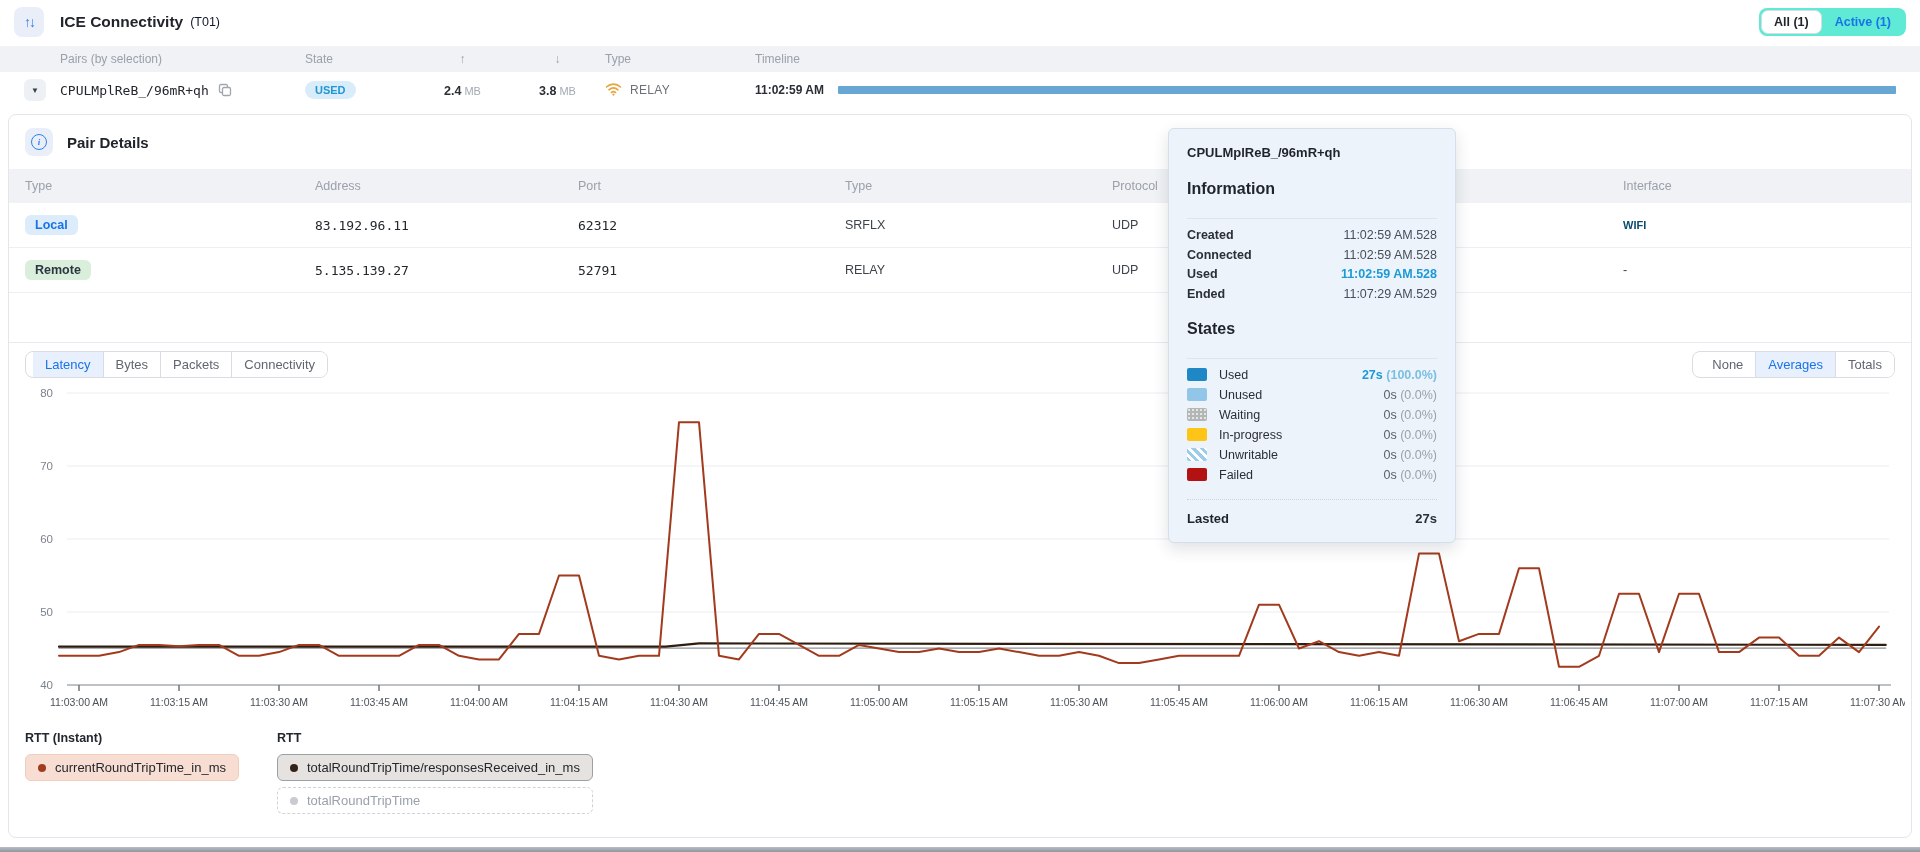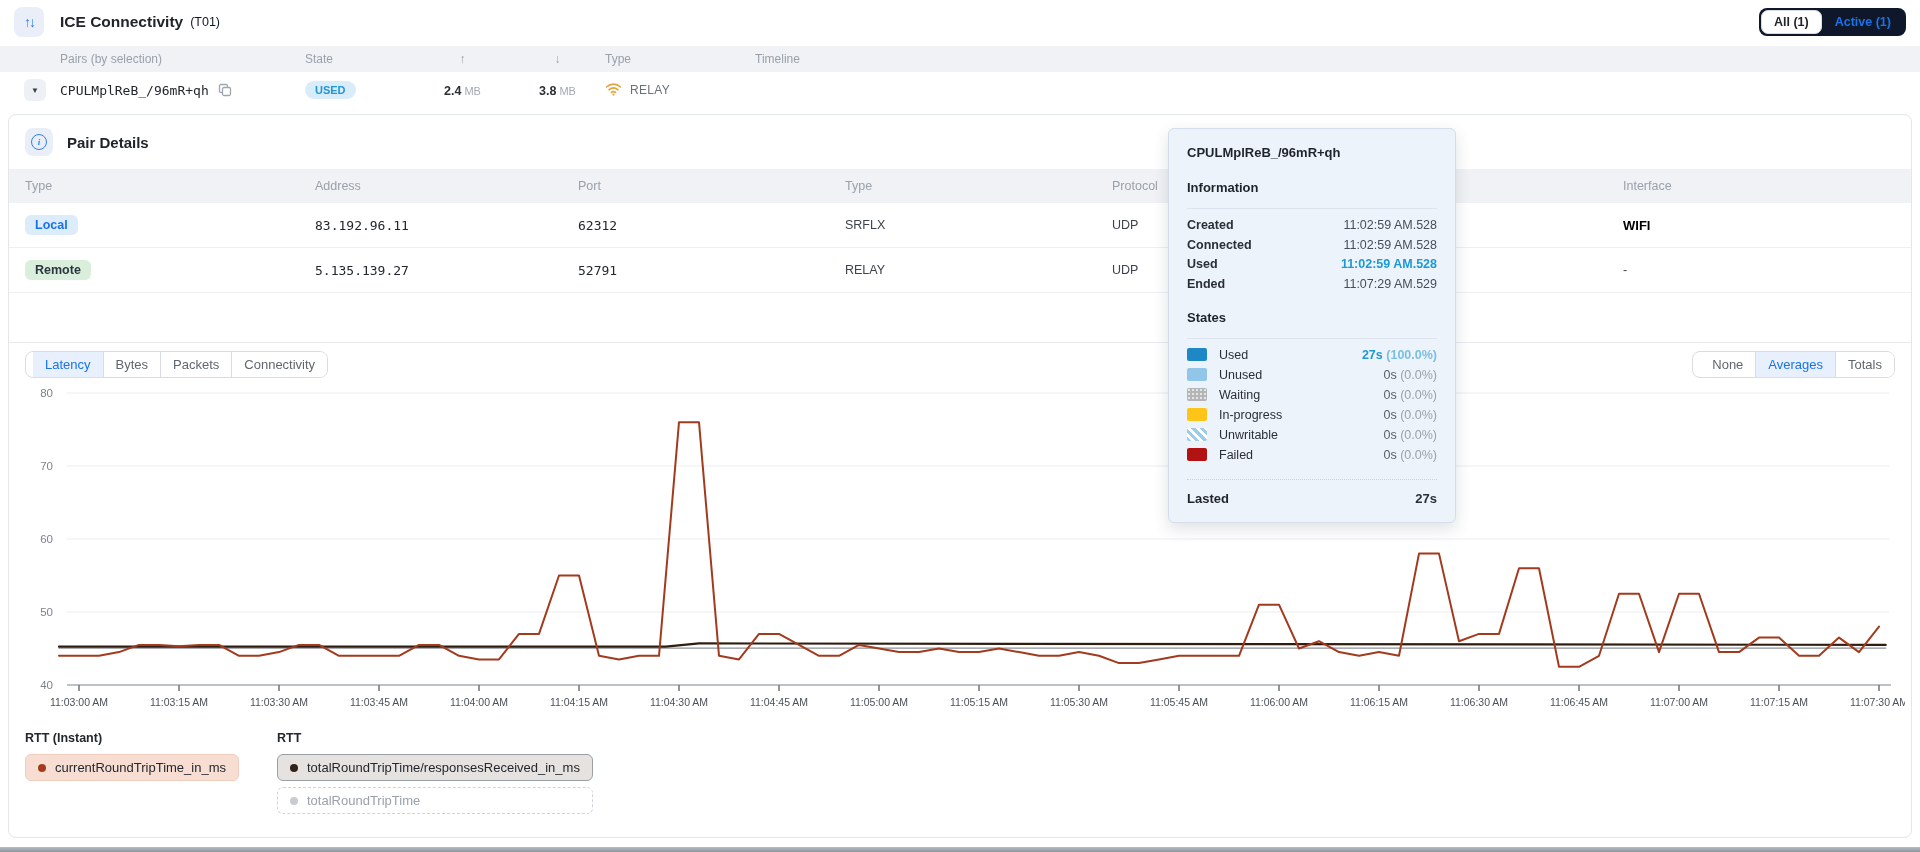--- a/index.html
+++ b/index.html
@@ -7,21 +7,21 @@
     width:1920px;height:852px;position:relative;overflow:hidden;
     background:#ffffff;color:#23272e;
     font-family:"Liberation Sans",sans-serif;
   }
   
   .topbar{position:absolute;top:0;left:0;right:0;height:44px;display:flex;align-items:center;padding:0 14px;box-sizing:border-box;background:#fff;}
   .sort-btn{width:30px;height:30px;border-radius:8px;background:#e9eef9;display:flex;align-items:center;justify-content:center;
     color:#2f80ed;font-size:14px;font-weight:700;cursor:pointer;letter-spacing:-2px;}
   .page-title{margin-left:16px;font-size:15.5px;font-weight:700;color:#20242b;}
   .page-tag{margin-left:7px;font-size:12.5px;color:#0f172a;font-weight:400;}
-  .seg{margin-left:auto;display:flex;background:#0f172a;border-radius:8px;padding:2px;}
+  .seg{margin-left:auto;display:flex;background:#5eead4;border-radius:8px;padding:2px;}
   .seg .seg-btn{padding:4px 12px;border-radius:7px;font-size:12.5px;font-weight:700;color:#21252c;cursor:pointer;border:1px solid transparent;}
   .seg .seg-btn.sel-white{background:#fff;border-color:#d9dce1;}
   .seg .seg-btn.sel-blue{color:#1a73e8;background:transparent;}
   
   .pairs-grid{display:grid;grid-template-columns:36px 245px 110px 95px 95px 150px 1fr;align-items:center;padding:0 24px;box-sizing:border-box;}
   .pairs-head{position:absolute;top:46px;left:0;right:0;height:26px;background:#f0f2f5;color:#9aa1ab;font-size:12px;}
   .pairs-head .cc{text-align:center;}
   .pairs-row{position:absolute;top:72px;left:0;right:0;height:36px;font-size:13px;background:#fff;}
   .expander{width:22px;height:22px;border-radius:6px;background:#edf0f4;display:flex;align-items:center;justify-content:center;font-size:8px;color:#3a4048;cursor:pointer;}
   .pair-name-cell{display:flex;align-items:center;gap:9px;}
@@ -42,21 +42,21 @@
   .info-glyph{width:14px;height:14px;border:1.5px solid #2f80ed;border-radius:50%;color:#2f80ed;font-size:9px;font-weight:700;display:flex;align-items:center;justify-content:center;font-family:"Liberation Serif",serif;font-style:italic;}
   .pd-title{margin-left:14px;font-size:15px;font-weight:700;color:#20242b;}
   .pd-grid{display:grid;grid-template-columns:290px 263px 267px 267px 511px 1fr;align-items:center;padding:0 16px;box-sizing:border-box;}
   .pd-table-head{height:34px;background:#f0f2f5;color:#9aa1ab;font-size:12.5px;}
   .pd-row{height:45px;border-bottom:1px solid #edeff2;font-size:13px;}
   .pd-badge{display:inline-block;padding:3px 10px;border-radius:6px;font-size:12.5px;font-weight:700;}
   .pd-row.local .pd-badge{background:#dcecfb;color:#1a73e8;}
   .pd-row.remote .pd-badge{background:#d9efdb;color:#2c3540;}
   .mono{font-family:"DejaVu Sans Mono",monospace;font-size:13px;color:#23272e;}
   .pd-plain{font-size:12.5px;color:#3c434c;}
-  .pd-strong{font-size:13px;font-weight:700;color:#000000;}
+  .pd-strong{font-size:11px;font-weight:700;color:#0c4a6e;}
   .section-divider{position:absolute;top:227px;left:0;right:0;border-top:1px solid #e8eaee;}
   
   .tabbar{position:absolute;top:236px;left:16px;display:flex;}
   .aggbar{position:absolute;top:236px;right:16px;display:flex;}
   .btn-group{display:flex;border:1px solid #d9dce1;border-radius:8px;overflow:hidden;background:#fff;padding-left:7px;}
   .btn-group .gbtn{padding:5px 12px;font-size:13px;color:#5f6670;cursor:pointer;border-left:1px solid #d9dce1;background:#fff;white-space:nowrap;}
   .btn-group .gbtn:first-child{border-left:none;}
   .btn-group .gbtn.active{background:#e8f0fe;color:#1a73e8;}
   
   .chart{position:absolute;top:270px;left:0;}
@@ -67,21 +67,21 @@
   .lg-title{font-size:12.5px;font-weight:700;color:#23272e;margin-bottom:9px;}
   .lg-pill{display:flex;align-items:center;gap:9px;padding:5px 12px;border-radius:6px;font-size:13px;color:#23272e;cursor:pointer;margin-bottom:6px;box-sizing:border-box;}
   .lg-dot{width:8px;height:8px;border-radius:50%;flex:0 0 auto;}
   .lg-pill.style-solid{background:#e6e2df;border:1px solid #9aa0a7;}
   .lg-pill.style-dashed{background:#fff;border:1px dashed #ced3d9;color:#9aa1ab;}
   .lg-pill.style-salmon{background:#f8ded2;border:1px solid #f0cdbd;}
   
   .tooltip{position:absolute;left:1168px;top:128px;width:288px;box-sizing:border-box;background:#edf3fa;border:1px solid #d5deea;border-radius:6px;
     box-shadow:0 6px 16px rgba(30,40,60,.14);padding:16px 18px 16px;z-index:5;font-size:13px;}
   .tt-title{font-weight:700;font-size:13px;color:#1f242b;margin-bottom:20px;}
-  .tt-section{font-weight:700;font-size:13px;color:#1f242b;padding-bottom:13px;border-bottom:1px solid #dde4ee;margin-bottom:8px;}
+  .tt-section{font-weight:700;font-size:16px;color:#1f242b;padding-bottom:20px;border-bottom:1px solid #dde4ee;margin-bottom:8px;}
   .tt-row{display:flex;justify-content:space-between;align-items:center;line-height:16px;margin:3.5px 0;}
   .tt-label{font-weight:700;color:#2a2f36;font-size:12.5px;}
   .tt-value{color:#464e59;font-size:12.5px;}
   .tt-value.hl{color:#1c9ad6;font-weight:700;}
   .tt-states{margin-top:18px;}
   .st-row{display:flex;align-items:center;line-height:16.5px;margin:3.5px 0;}
   .st-swatch{width:20px;height:13px;border-radius:2px;margin-right:12px;flex:0 0 auto;}
   .st-swatch.sw-dots{background-color:#b4b5b7;background-image:radial-gradient(rgba(255,255,255,.65) 1px,transparent 1px);background-size:4px 4px;}
   .st-swatch.sw-stripes{background-image:repeating-linear-gradient(45deg,#9dcbec 0 3px,#ffffff 3px 6px);}
   .st-label{color:#2a2f36;font-size:12.5px;}
@@ -139,20 +139,24 @@
   <div class="type-cell">
     <span>
       <svg width="17" height="14" viewBox="0 0 17 14" fill="none" stroke="#e8a33d" stroke-width="1.6" stroke-linecap="round">
         <path d="M1.5 5 C5.5 1.2 11.5 1.2 15.5 5"></path>
         <path d="M4 7.8 C6.8 5.4 10.2 5.4 13 7.8"></path>
         <path d="M6.5 10.4 C7.7 9.4 9.3 9.4 10.5 10.4"></path>
         <circle cx="8.5" cy="12.6" r="1.1" fill="#e8a33d" stroke="none"></circle>
       </svg>
     </span>
     <span>RELAY</span>
+  </div>
+  <div class="tl-cell">
+    <span class="tl-time">11:02:59 AM</span>
+    <span class="tl-bar" style="background: rgb(104, 166, 211);"></span>
   </div>
 </div>
 
 <div class="card">
   <div class="pd-head">
     <div class="pd-icon">
         <span class="info-glyph">i</span>
       </div>
     <div class="pd-title">Pair Details</div>
   </div>

